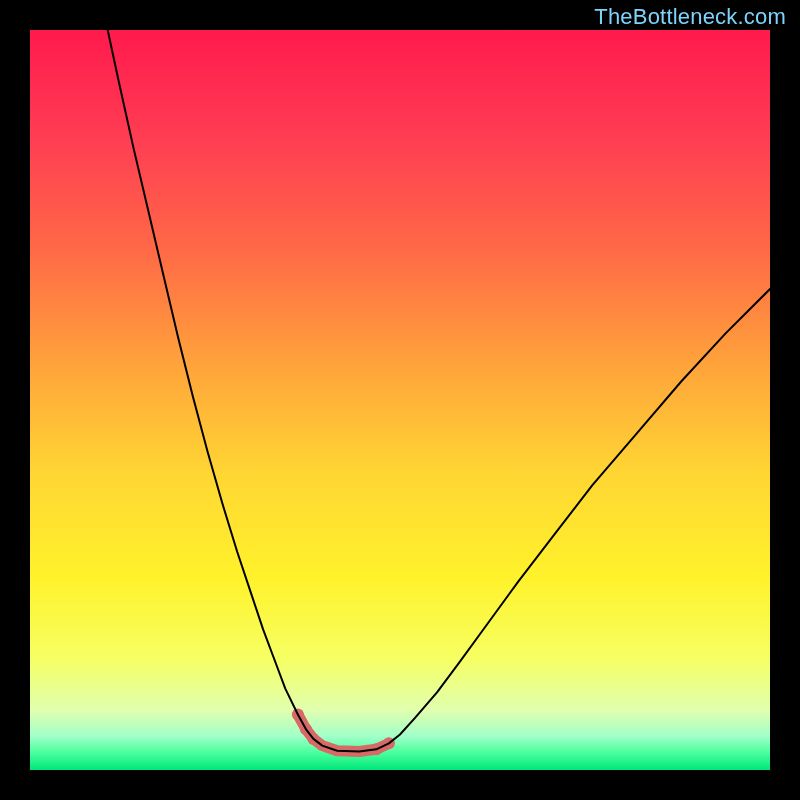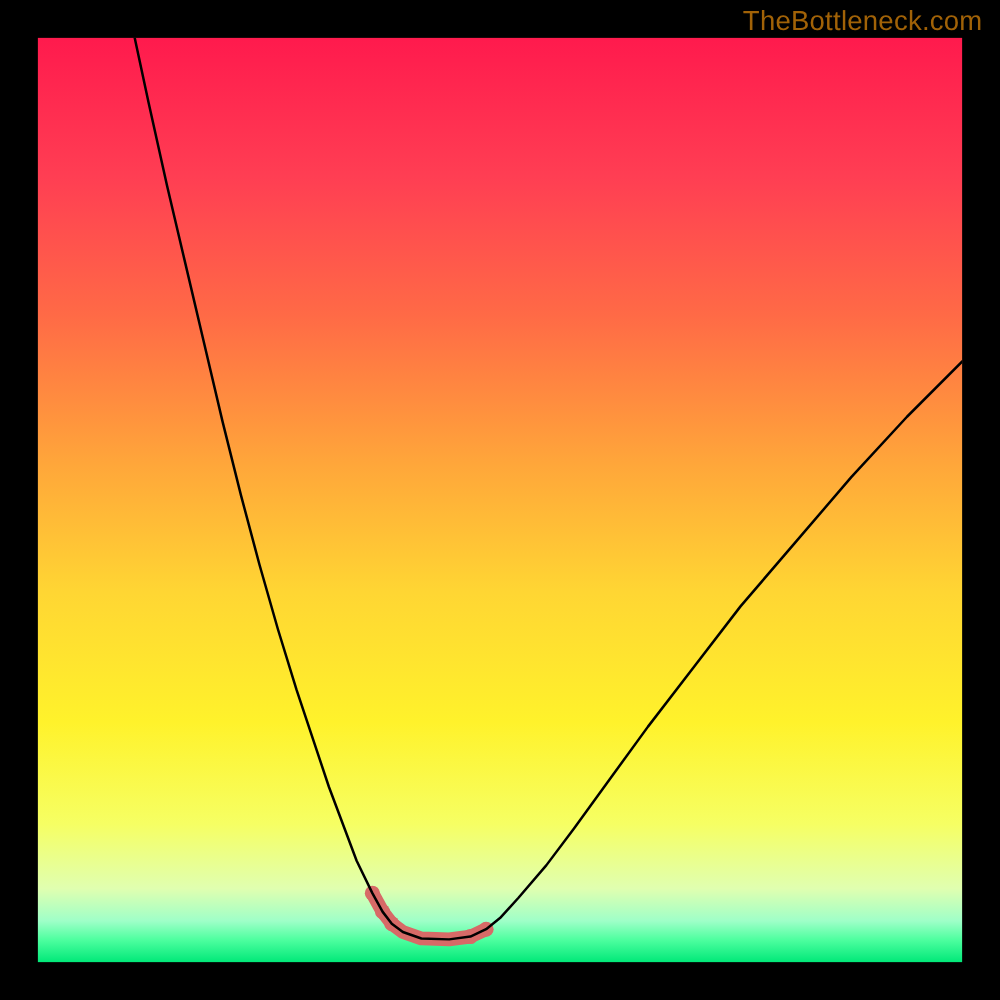--- a/index.html
+++ b/index.html
@@ -21,21 +21,21 @@
     left: 30px;
     top: 30px;
     width: 740px;
     height: 740px;
     overflow: hidden;
   }
   .watermark {
     position: absolute;
     top: 4px;
     right: 14px;
-    color: #a16207;
+    color: #7dd3fc;
     font-size: 22px;
     font-weight: 500;
     letter-spacing: 0.2px;
     z-index: 10;
   }
   svg { display: block; }
 </style>
 </head>
 <body>
 

